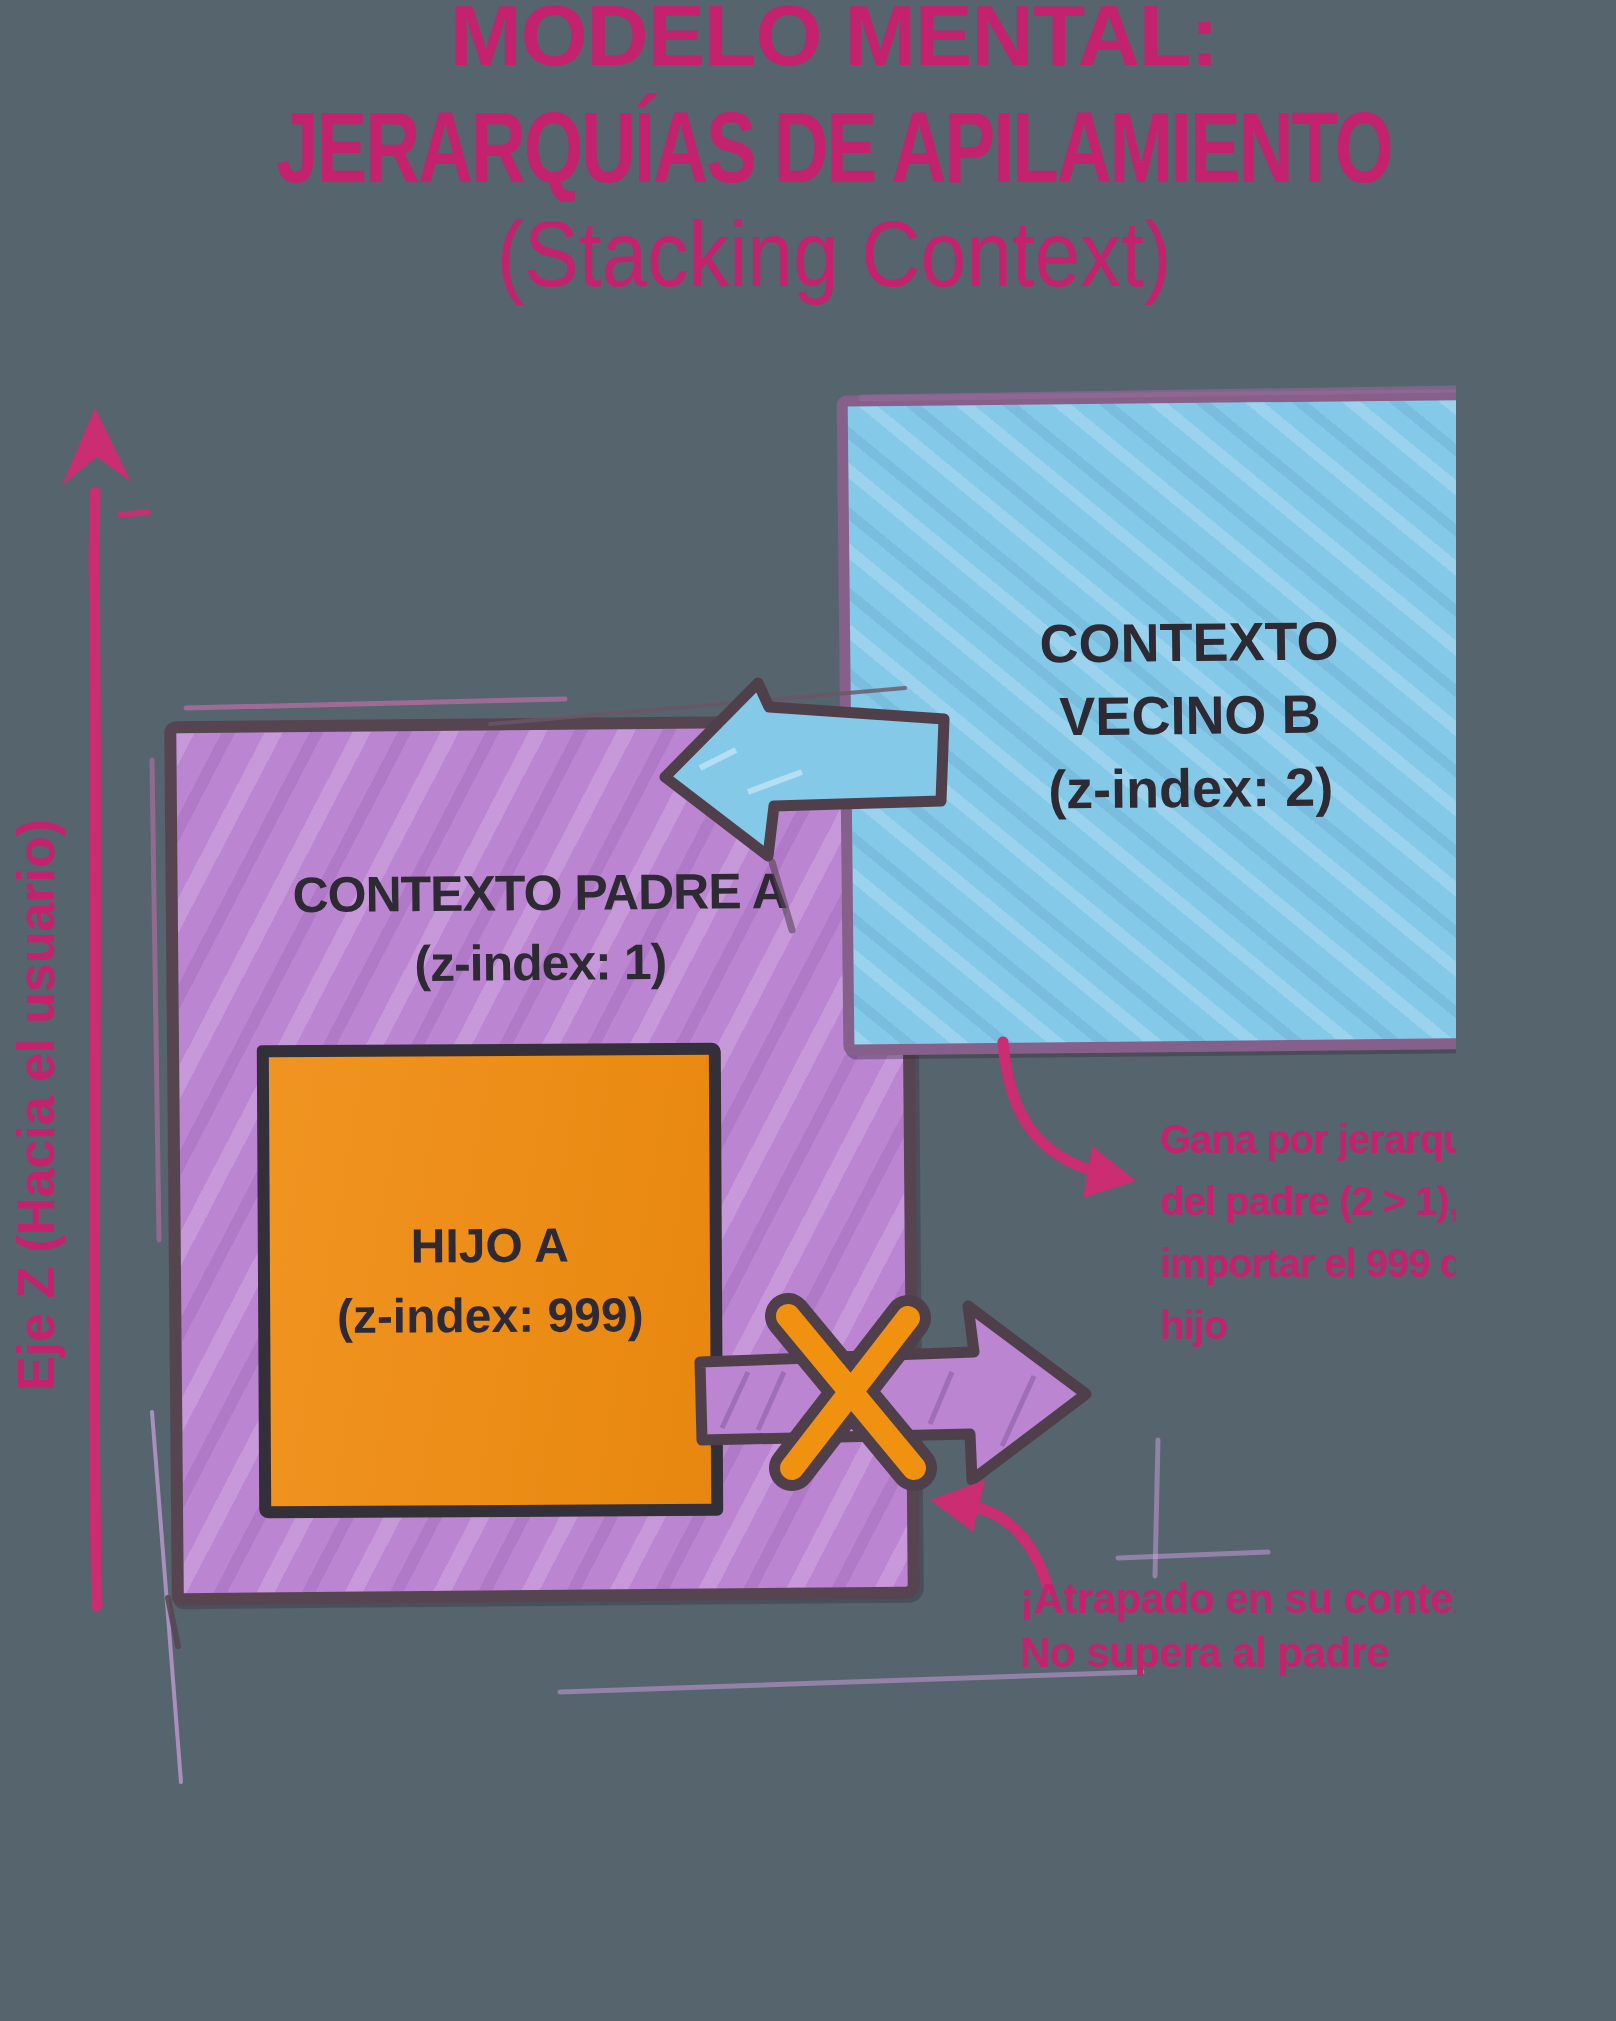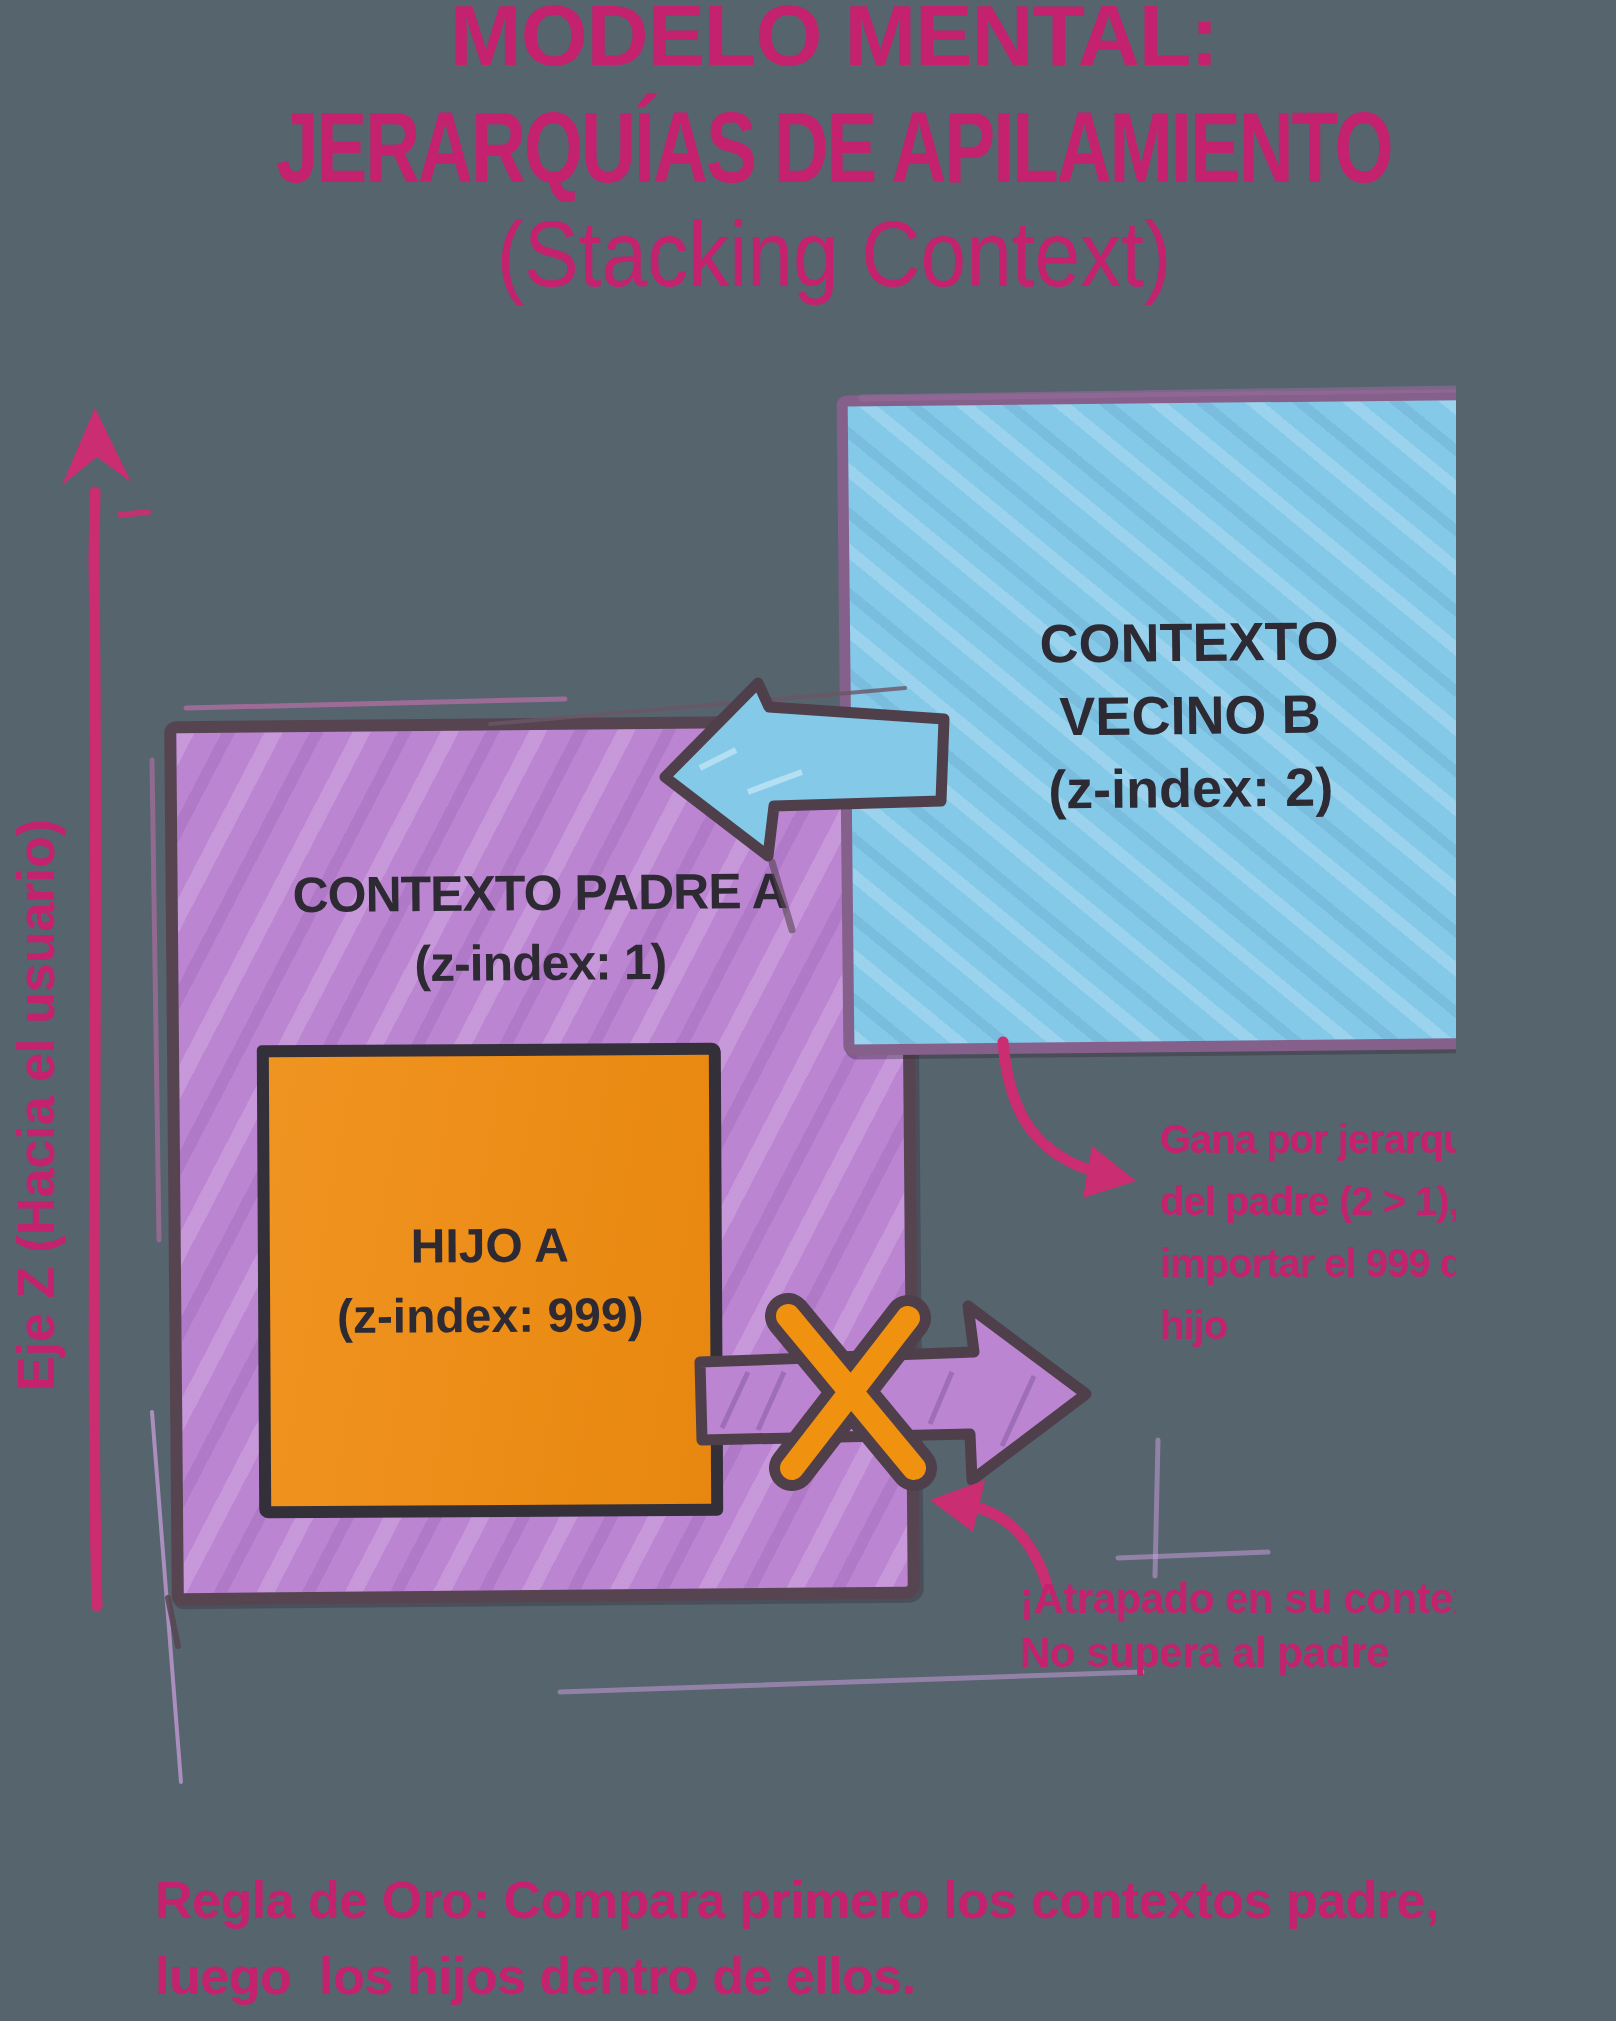--- a/index.html
+++ b/index.html
@@ -145,16 +145,14 @@
       <polygon points="930,1500 985,1480 973,1532" fill="#CB2D72"></polygon>
     </g>
   </svg>
 
   <div class="note pre" id="note-hierarchy">Gana por jerarquía
 del padre (2 &gt; 1), sin
 importar el 999 del
 hijo</div>
   <div class="note pre" id="note-trapped">¡Atrapado en su contexto!
 No supera al padre</div>
-  <div class="note pre" id="footer-rule">Regla de Oro: Compara primero los contextos padre,
-luego  los hijos dentro de ellos.</div>
 
 </div>
 
 </body></html>

